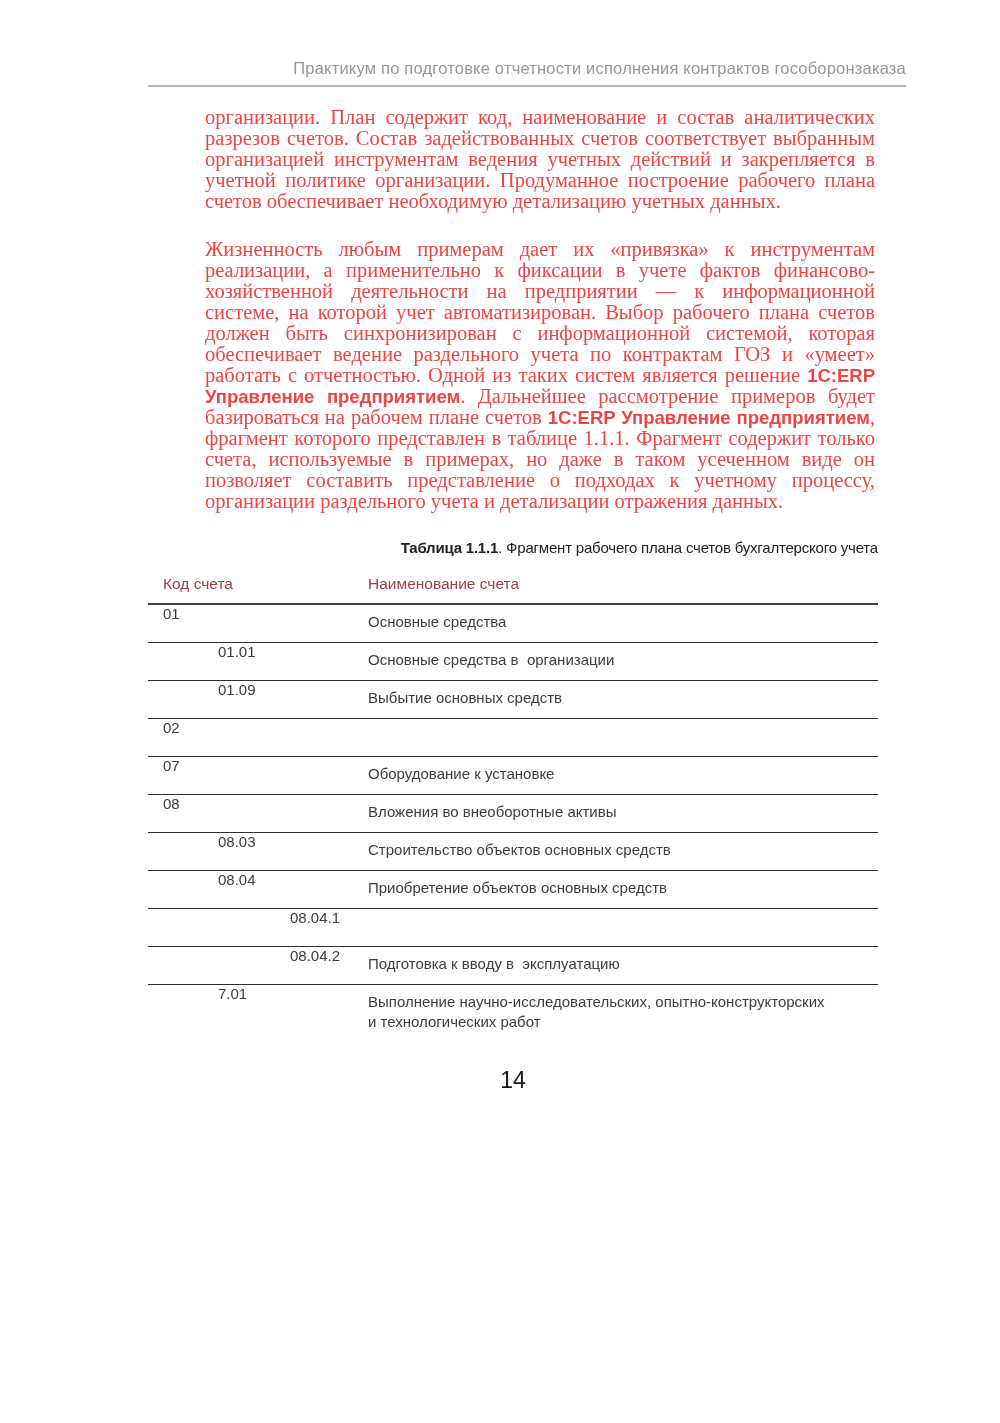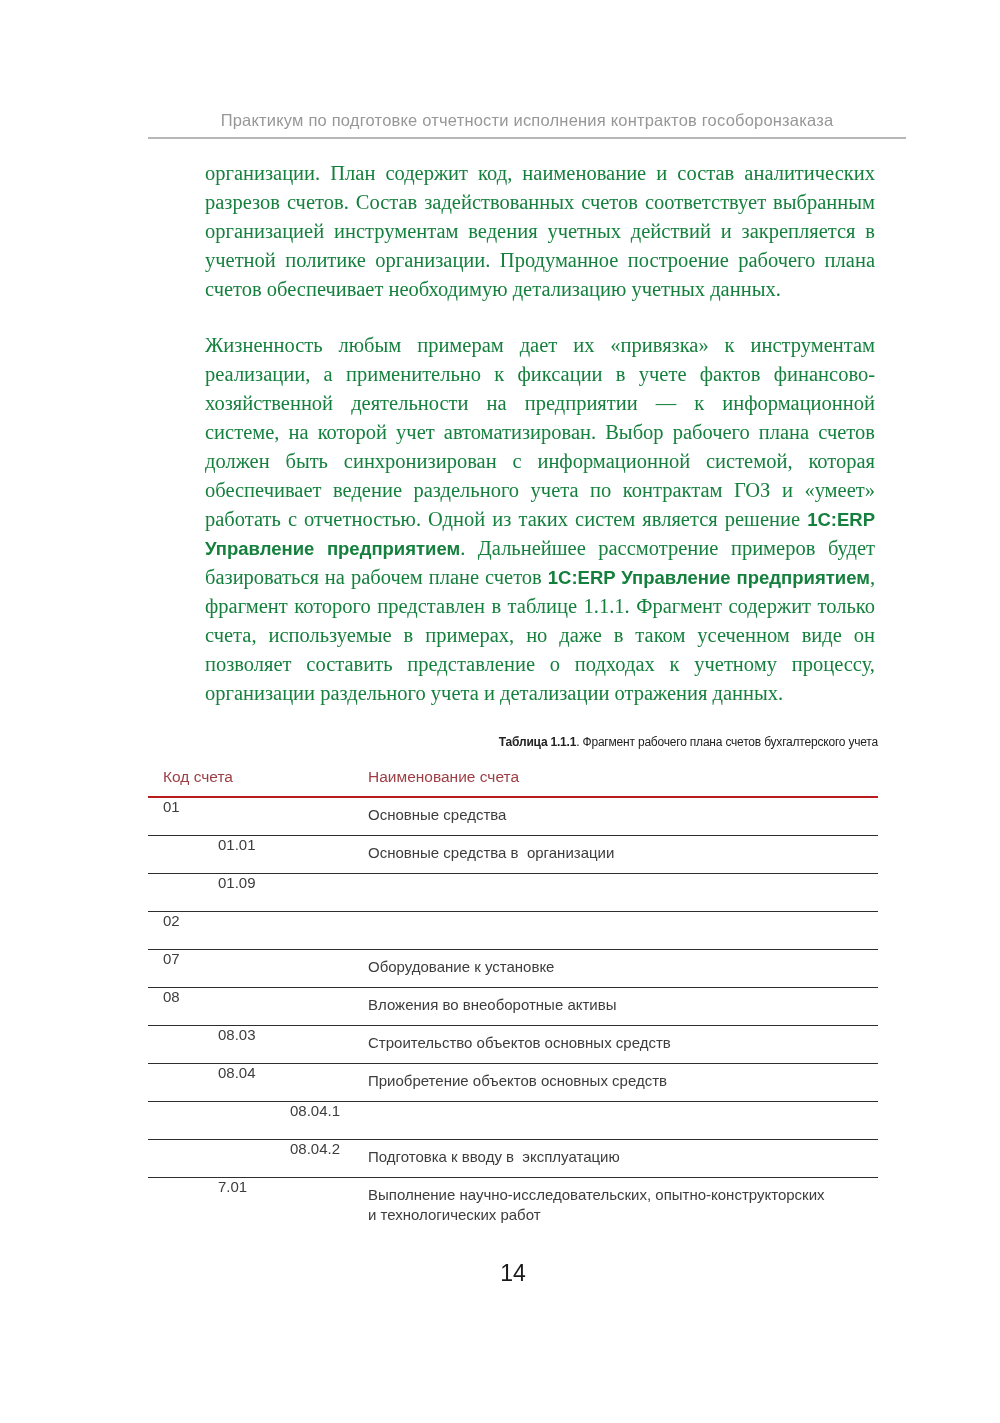--- a/index.html
+++ b/index.html
@@ -12,69 +12,69 @@
     width: 1000px;
     height: 1423px;
     background: #ffffff;
     font-family: "Liberation Serif", serif;
     overflow: hidden;
   }
 
   
   .header-band {
     margin: 0 94px 0 148px;
-    padding-top: 111px;
+    padding-top: 59px;
     padding-bottom: 7px;
     border-bottom: 2px solid #b7b7b7;
-    text-align: center;
+    text-align: right;
   }
   .header-title {
     font-family: "Liberation Sans", sans-serif;
     font-size: 16.5px;
     color: #979797;
     letter-spacing: 0.2px;
   }
 
   
   .content {
     margin: 20px 125px 0 205px;
   }
   .body-par {
     font-size: 20.5px;
-    line-height: 29px;
+    line-height: 21px;
     text-align: justify;
-    color: #15803d;
+    color: #ef4444;
     margin: 0 0 27px 0;
   }
   .erp-bold {
     font-family: "Liberation Sans", sans-serif;
     font-weight: 700;
     font-size: 18.5px;
   }
 
   
   .caption {
     margin: 25px 122px 0 148px;
     text-align: right;
     font-family: "Liberation Sans", sans-serif;
-    font-size: 12px;
+    font-size: 15px;
     color: #222222;
     letter-spacing: -0.2px;
   }
   .caption .cap-bold { font-weight: 700; }
 
   
   .acc-table {
     margin: 15px 122px 0 148px;
     font-family: "Liberation Sans", sans-serif;
   }
   .thead {
     display: flex;
     padding: 4px 0 10px 0;
-    border-bottom: 2px solid #b91c1c;
+    border-bottom: 2px solid #404040;
     font-size: 15.5px;
   }
   .th-code {
     width: 220px;
     flex-shrink: 0;
     box-sizing: border-box;
     padding-left: 15px;
   }
   .th-name { flex: 1; }
 
@@ -140,20 +140,21 @@
         <div class="trow lvl0">
           <div class="tcode">01</div>
           <div class="tname">Основные средства</div>
         </div>
         <div class="trow lvl1">
           <div class="tcode">01.01</div>
           <div class="tname">Основные средства в  организации</div>
         </div>
         <div class="trow lvl1">
           <div class="tcode">01.09</div>
+          <div class="tname">Выбытие основных средств</div>
         </div>
         <div class="trow lvl0">
           <div class="tcode">02</div>
         </div>
         <div class="trow lvl0">
           <div class="tcode">07</div>
           <div class="tname">Оборудование к установке</div>
         </div>
         <div class="trow lvl0">
           <div class="tcode">08</div>

